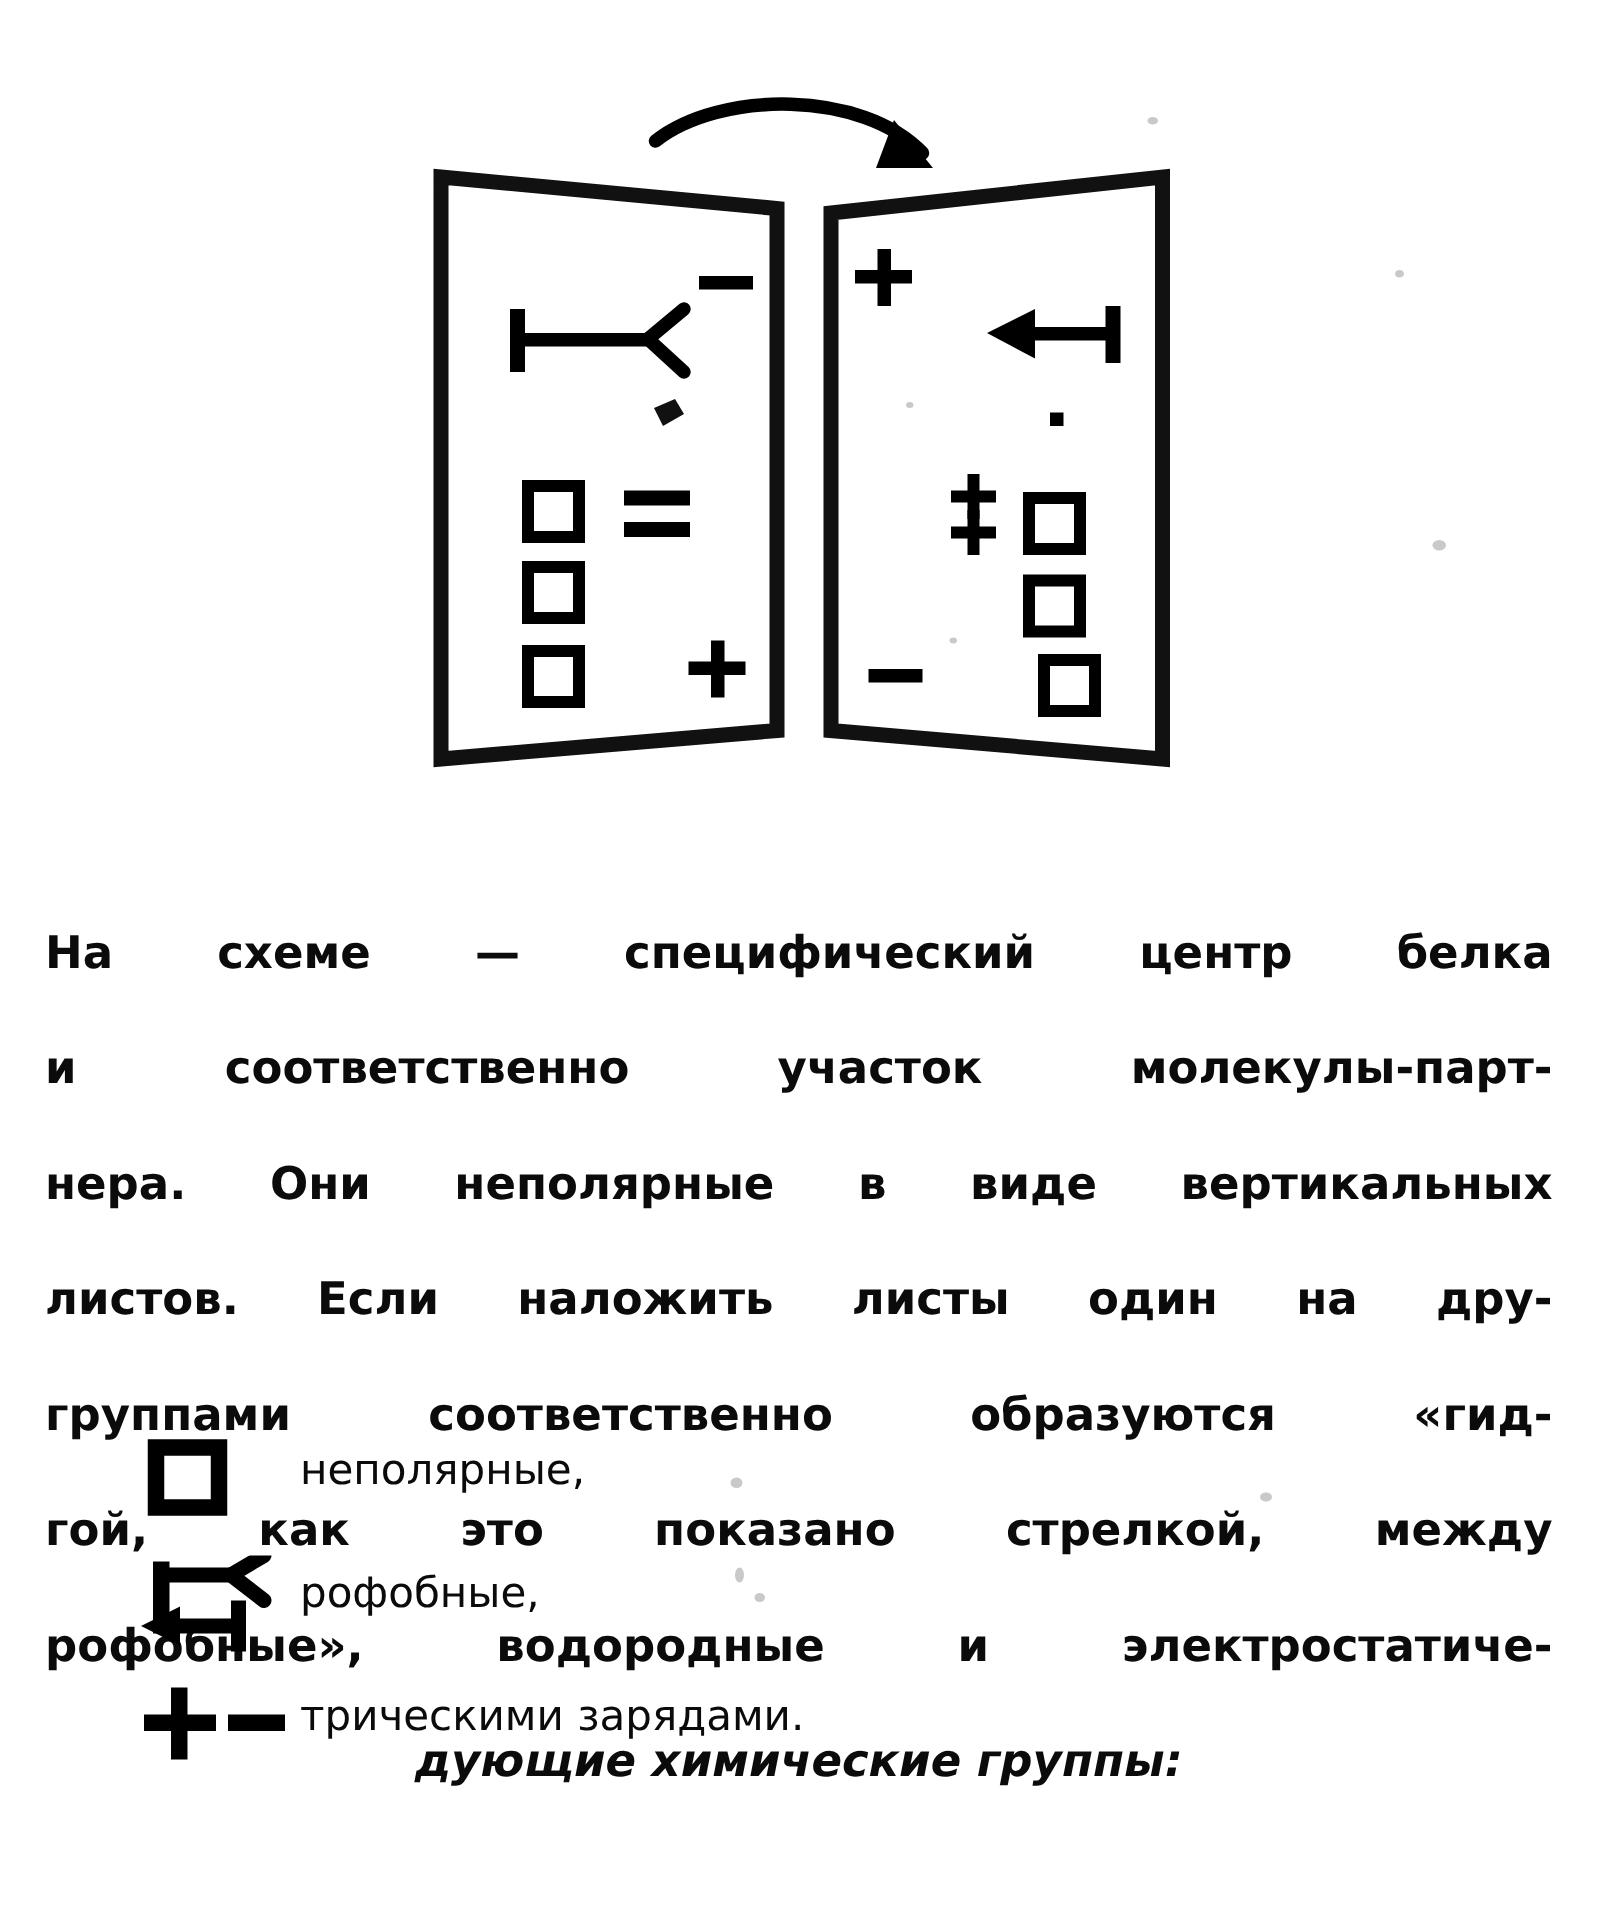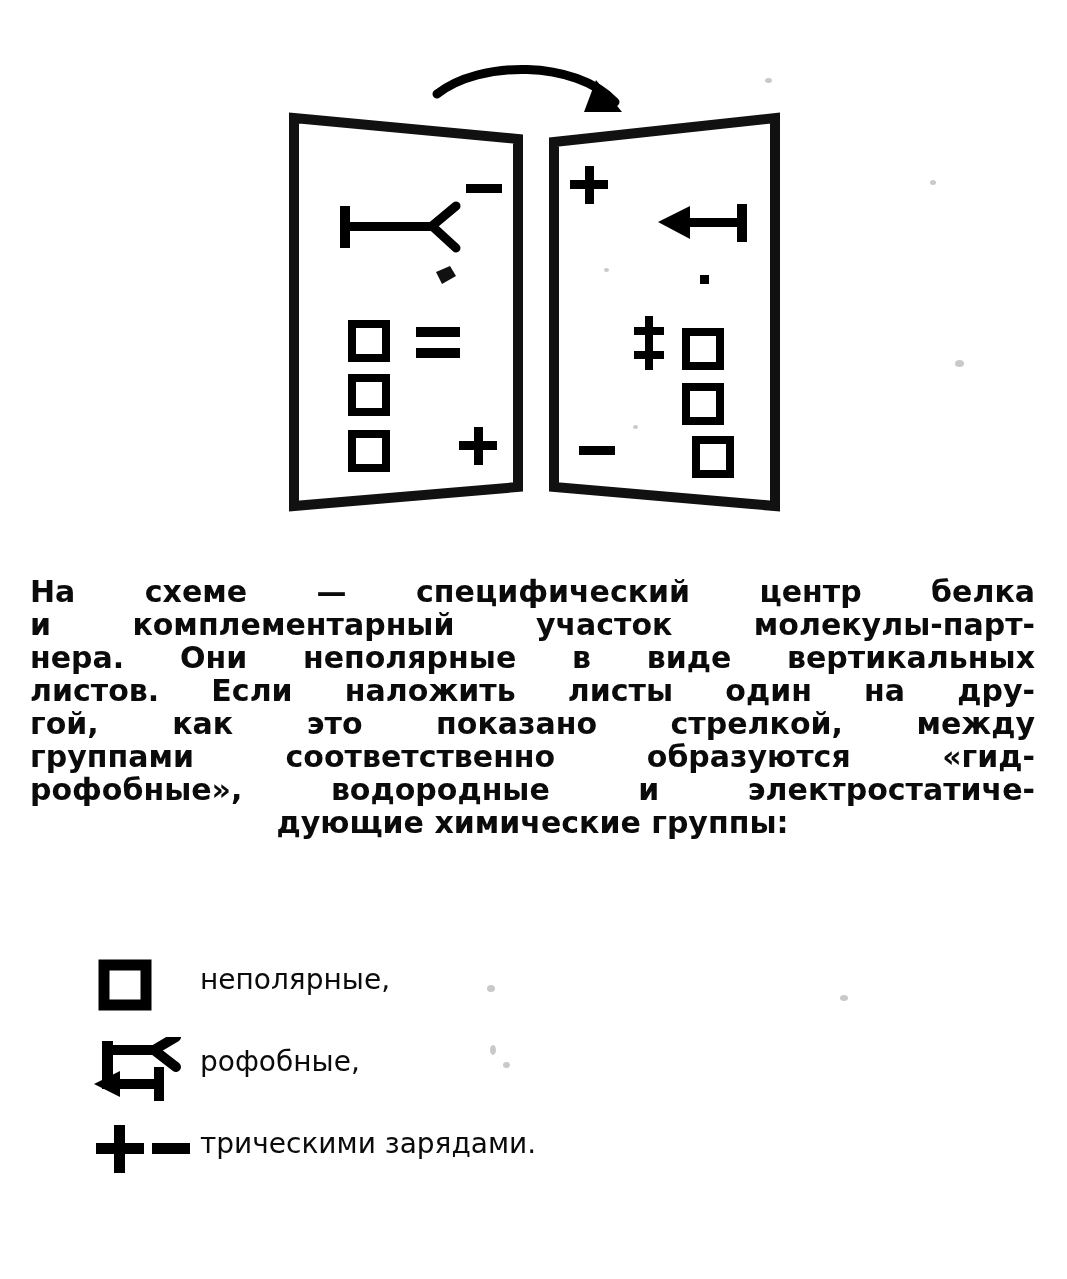--- a/index.html
+++ b/index.html
@@ -31,24 +31,26 @@
   .caption-line {
     font-family: "DejaVu Sans", sans-serif;
     font-weight: bold;
     font-size: 30px;
     line-height: 33px;
     letter-spacing: 0px;
     text-align: justify;
     text-align-last: justify;
     white-space: nowrap;
     color: #0b0b0b;
+    margin-top: 44px;
   }
   .caption-line.last {
     text-align: center;
     text-align-last: center;
+    font-style: italic;
   }
   #legend-area {
     position: absolute;
     left: 90px;
     top: 955px;
     width: 940px;
   }
   .legend-row {
     position: relative;
     display: flex;
@@ -155,25 +157,25 @@
   
   <div class="speck" style="left:765px; top:78px; width:7px; height:5px;"></div>
   <div class="speck" style="left:930px; top:180px; width:6px; height:5px;"></div>
   <div class="speck" style="left:955px; top:360px; width:9px; height:7px;"></div>
   <div class="speck" style="left:604px; top:268px; width:5px; height:4px;"></div>
   <div class="speck" style="left:633px; top:425px; width:5px; height:4px;"></div>
 </div>
 
 <div id="caption-area">
   <div class="caption-line">На схеме — специфический центр белка</div>
-  <div class="caption-line">и комплементарный участок молекулы-парт-</div>
+  <div class="caption-line">и соответственно участок молекулы-парт-</div>
   <div class="caption-line">нера. Они неполярные в виде вертикальных</div>
   <div class="caption-line">листов. Если наложить листы один на дру-</div>
+  <div class="caption-line">группами соответственно образуются «гид-</div>
   <div class="caption-line">гой, как это показано стрелкой, между</div>
-  <div class="caption-line">группами соответственно образуются «гид-</div>
   <div class="caption-line">рофобные», водородные и электростатиче-</div>
   <div class="caption-line last">дующие химические группы:</div>
 </div>
 
 <div id="legend-area">
 
   <div class="legend-row">
     <div class="legend-glyph">
       <svg width="110" height="60" viewBox="0 0 110 60">
         <rect x="14" y="10" width="42" height="40" fill="none" stroke="#000" stroke-width="11"></rect>

